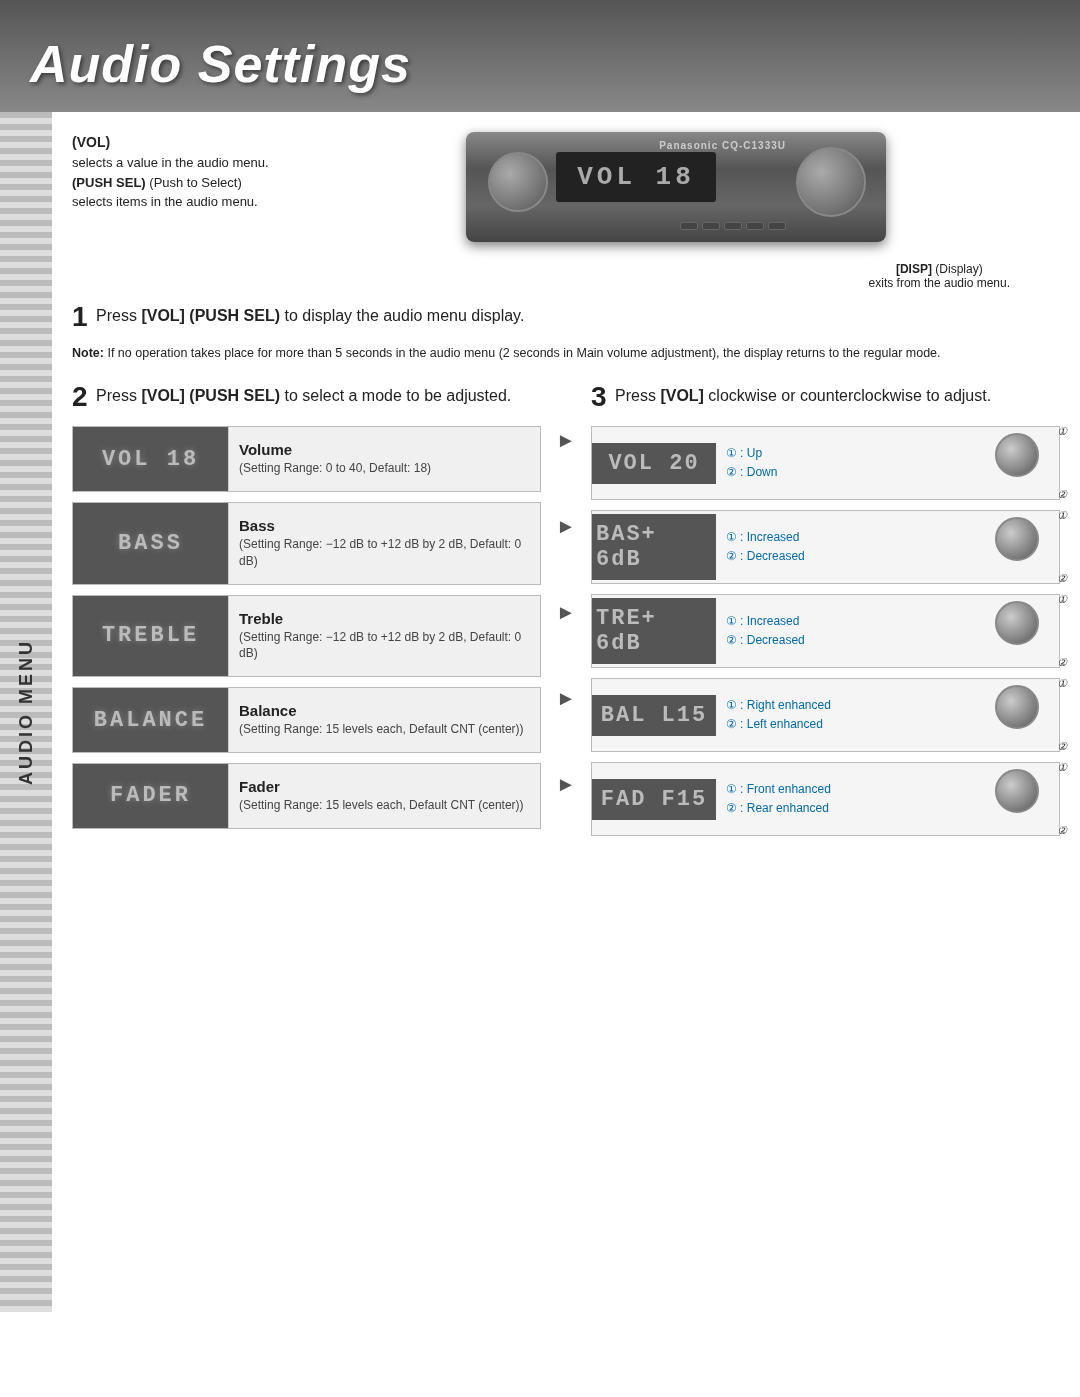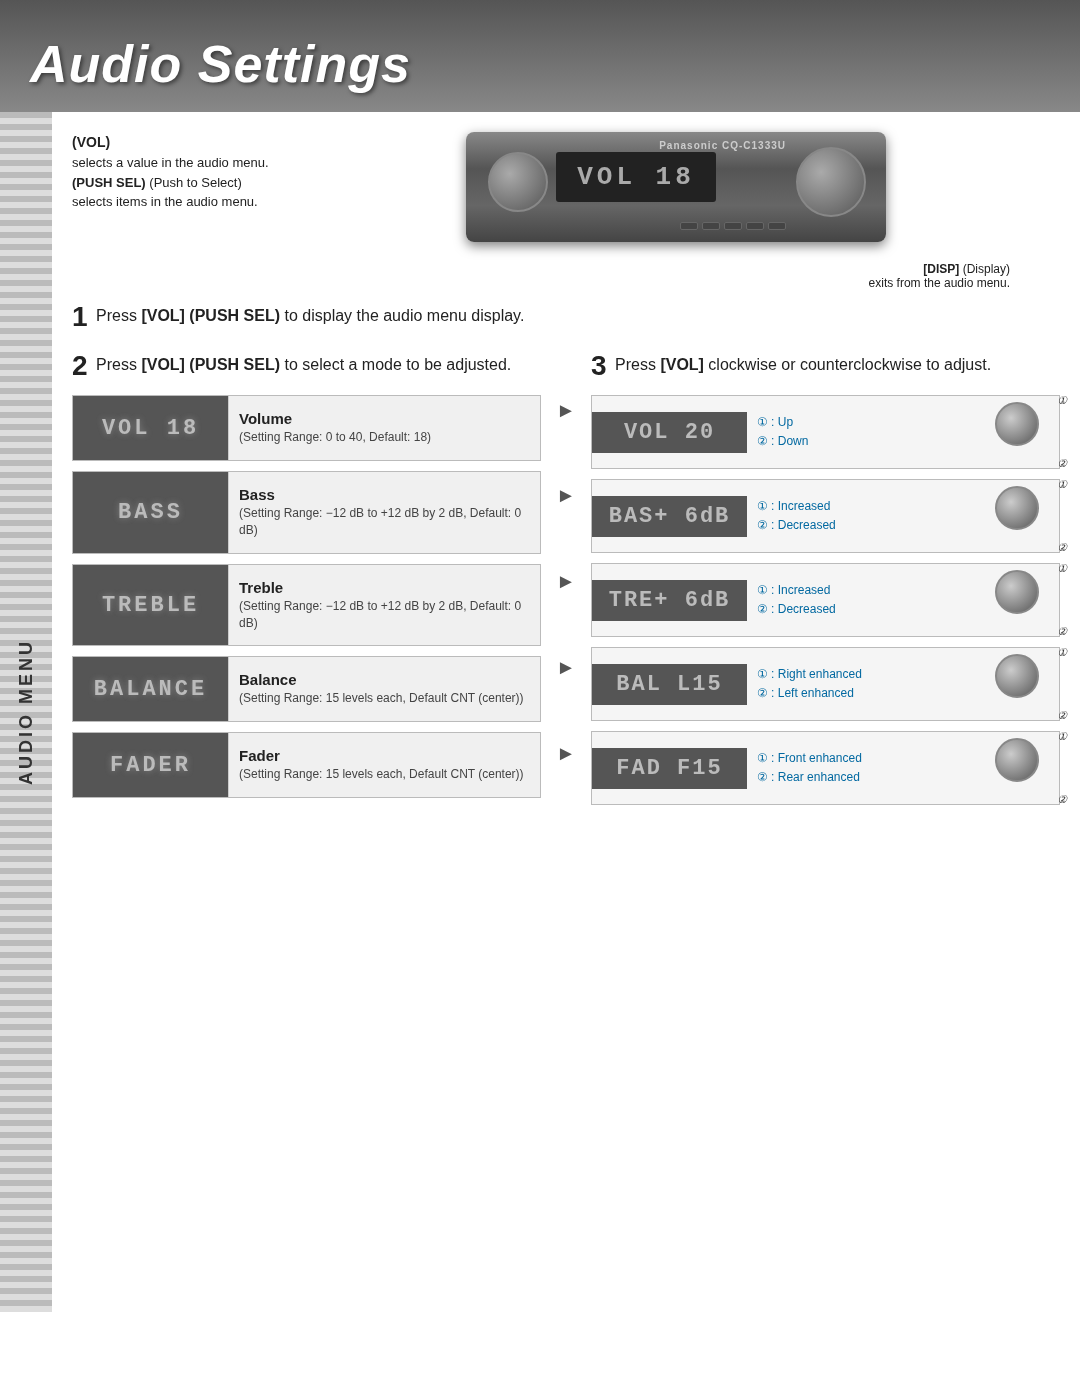--- a/index.html
+++ b/index.html
@@ -165,21 +165,21 @@
       height: 8px;
       background: #444;
       border-radius: 2px;
       border: 1px solid #666;
     }
     .disp-label {
       position: absolute;
       right: 10px;
       bottom: -40px;
       font-size: 12px;
-      text-align: right;
+      text-align: center;
     }
     .disp-bold {
       font-weight: bold;
     }
 
     .step-heading {
       font-size: 16px;
       font-weight: normal;
       margin-bottom: 8px;
       line-height: 1.4;
@@ -242,21 +242,21 @@
       color: #444;
       line-height: 1.4;
     }
     .right-item {
       display: flex;
       align-items: center;
       border: 1px solid #bbb;
       background: #f5f5f5;
     }
     .right-display {
-      width: 155px;
+      width: 124px;
       background: #555;
       display: flex;
       align-items: center;
       justify-content: center;
       padding: 8px 4px;
     }
     .right-display-text {
       font-family: 'Courier New', monospace;
       font-size: 22px;
       color: #bbb;
@@ -394,20 +394,24 @@
           <span>exits from the audio menu.</span>
         </div>
       </div>
     </div>
 
     <div style="margin-top: 55px; margin-bottom: 8px;">
       <div class="step-heading">
         <span class="step-number">1</span>
         <span>Press </span><span class="step-bold">[VOL] (PUSH SEL)</span><span> to display the audio menu display.</span>
       </div>
+      <div class="note-text">
+        <span class="note-bold">Note:</span>
+        <span> If no operation takes place for more than 5 seconds in the audio menu (2 seconds in Main volume adjustment), the display returns to the regular mode.</span>
+      </div>
     </div>
 
     <div class="columns-wrapper">
 
       <div class="col-left">
         <div class="step-heading" style="margin-bottom:10px;">
           <span class="step-number">2</span>
           <span>Press </span><span class="step-bold">[VOL] (PUSH SEL)</span><span> to select a mode to be adjusted.</span>
         </div>
 

